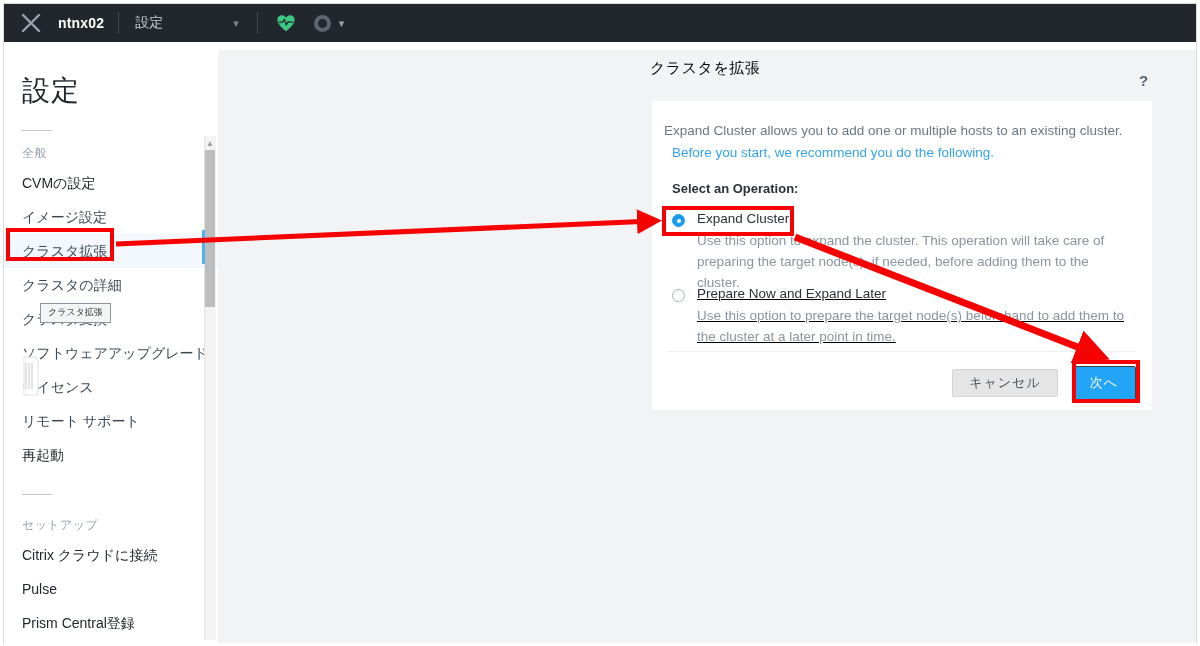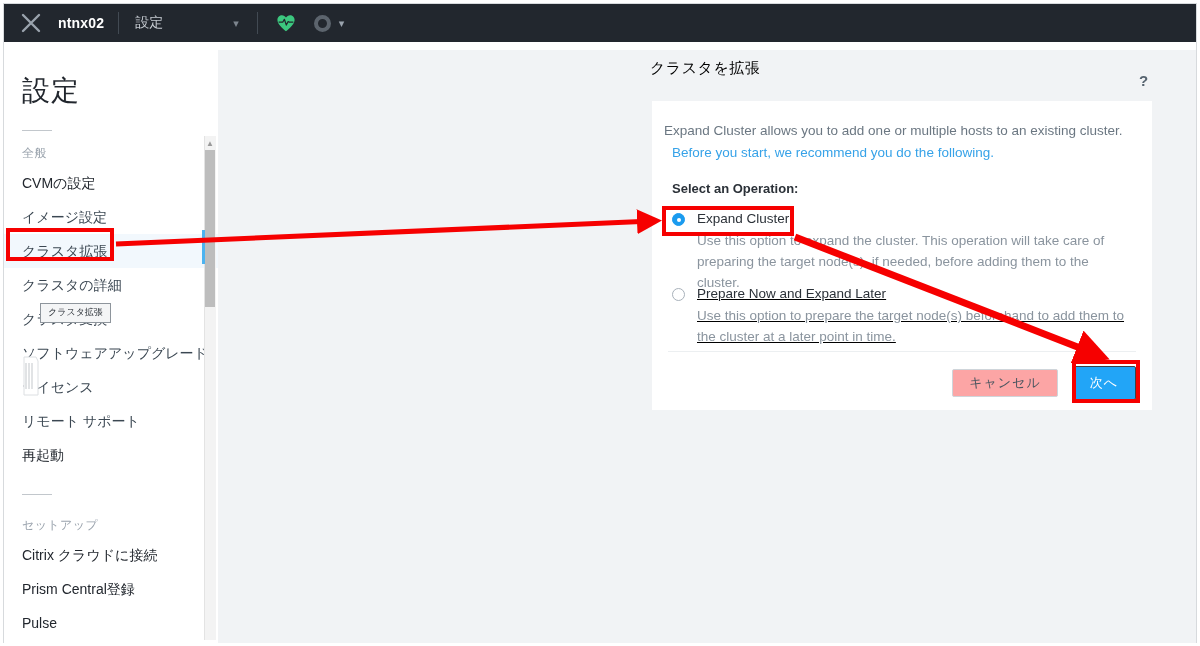--- a/index.html
+++ b/index.html
@@ -266,21 +266,21 @@
     font-weight: bold;
     color: #2b3138;
   }
   .opt {
     position: absolute;
     left: 20px;
     width: 460px;
   }
   .opt-row {
     display: flex;
-    align-items: flex-start;
+    align-items: flex-end;
   }
   .radio {
     width: 13px; height: 13px;
     border-radius: 50%;
     border: 1px solid #a8b1ba;
     background: #fff;
     box-sizing: border-box;
     margin-top: 2px;
     flex: 0 0 auto;
     cursor: pointer;
@@ -326,21 +326,21 @@
     display: flex;
     align-items: center;
   }
   .btn {
     font-family: "Liberation Sans", "DejaVu Sans", sans-serif;
     font-size: 13px;
     cursor: pointer;
     box-sizing: border-box;
   }
   .btn-cancel {
-    background: #fca5a5;
+    background: #e5e5e5;
     border: 1px solid #cfd5da;
     color: #4b5660;
     padding: 4px 16px;
     border-radius: 2px;
     letter-spacing: 1px;
   }
   .btn-next {
     background: #22a5f7;
     border: 1px solid #404040;
     color: #ffffff;
@@ -409,22 +409,22 @@
     <div class="sb-item">クラスタ変換</div>
     <div class="sb-item">ソフトウェアアップグレード</div>
     <div class="sb-item">ライセンス</div>
     <div class="sb-item">リモート サポート</div>
     <div class="sb-item bold">再起動</div>
 
     <div class="sb-divider"></div>
 
     <div class="sb-section">セットアップ</div>
     <div class="sb-item bold">Citrix クラウドに接続</div>
+    <div class="sb-item bold">Pulse</div>
     <div class="sb-item bold">Prism Central登録</div>
-    <div class="sb-item bold">Pulse</div>
     <div class="sb-item">ラックの設定</div>
 
     <svg class="sb-curl" viewBox="0 0 18 42">
       <path d="M2 2 L14 2 L16 6 L16 40 L2 40 Z" fill="#ffffff" stroke="#dcdfe2" stroke-width="1"></path>
       <path d="M4 8 L4 34 M7 8 L7 34 M10 8 L10 34" stroke="#d5d8db" stroke-width="1.4"></path>
     </svg>
 
     <div class="sb-tooltip">クラスタ拡張</div>
   </div>
 

